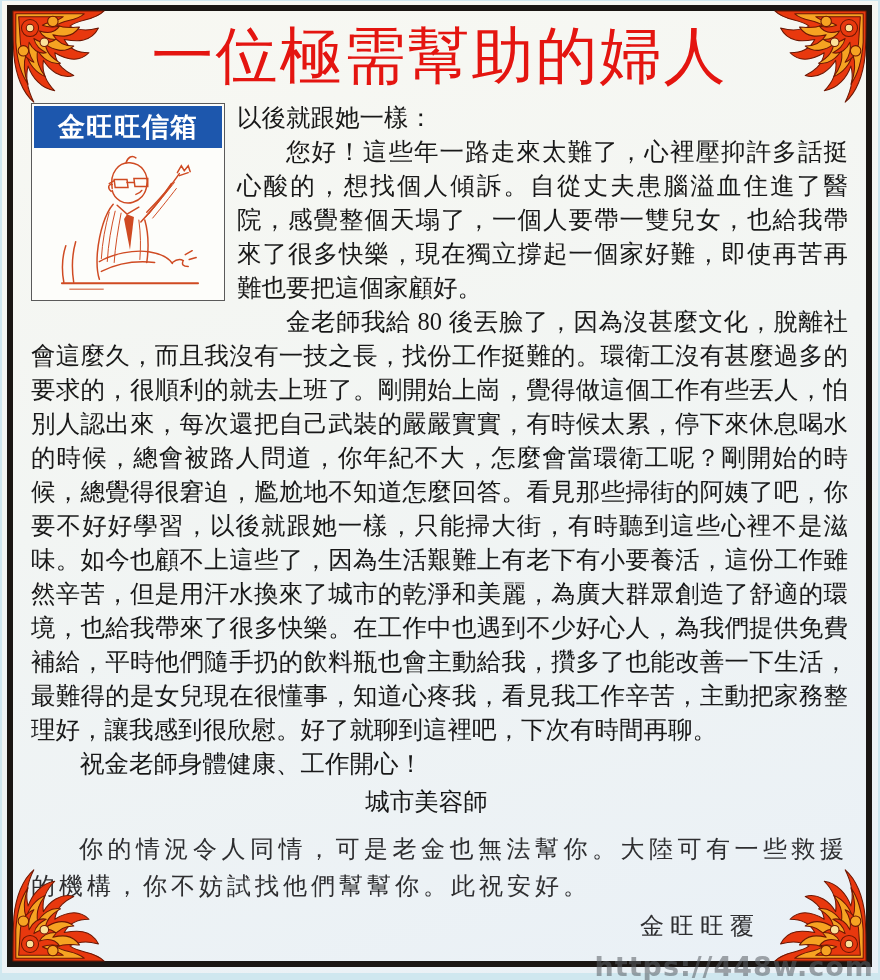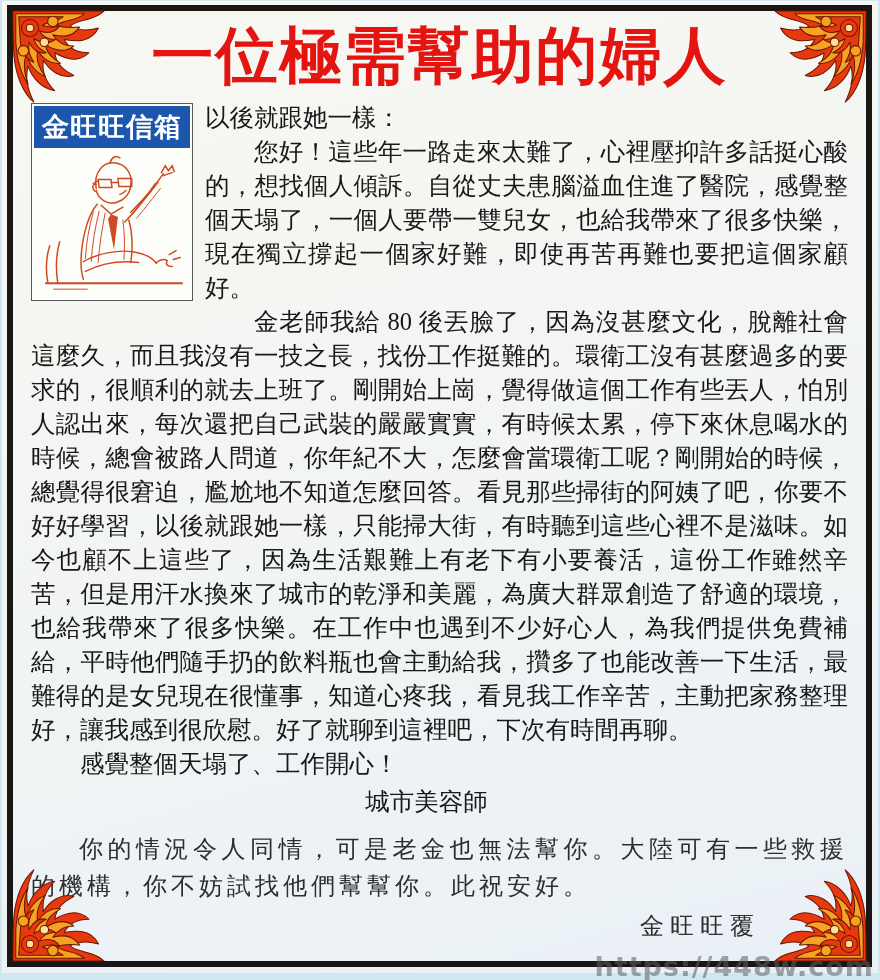--- a/index.html
+++ b/index.html
@@ -22,26 +22,26 @@
   }
   
   .corner{position:absolute;width:95px;height:95px;z-index:3;}
   .corner.tl{top:9px;left:10px;}
   .corner.tr{top:9px;right:11px;transform:scaleX(-1);}
   .corner.bl{bottom:11px;left:10px;transform:scaleY(-1);}
   .corner.br{bottom:11px;right:11px;transform:scale(-1,-1);}
   
   .title{
     margin:2px 0 4px 0;text-align:center;
-    font-size:62px;line-height:1.3;font-weight:bold;
+    font-size:62px;line-height:1.3;font-weight:normal;
     color:#e41510;letter-spacing:2px;
   }
   
   .mailbox{
-    float:left;width:162px;height:198px;margin:2px 12px 6px 0;
+    float:left;width:194px;height:198px;margin:2px 12px 6px 0;
     border:1px solid #5a5a5a;background:#fdfdfa;box-sizing:border-box;
   }
   .mailbox-header{
     margin:2px;background:#1d57ad;color:#ffffff;
     font-family:"Liberation Sans","DejaVu Sans",sans-serif;
     font-weight:bold;font-size:27px;line-height:42px;height:42px;
     text-align:center;letter-spacing:1px;
   }
   .mailbox-art{display:block;margin:0 auto;}
   
@@ -158,21 +158,21 @@
           <path d="M16,96 C12,108 12,122 14,133 M26,92 C22,106 22,120 24,133"></path>
 
           <path d="M12,134 H150" stroke-width="1.8"></path>
           <path d="M20,140 h34" stroke-width="1"></path>
         </svg>
       </div>
 
       <p>以後就跟她一樣：</p>
       <p class="indent">您好！這些年一路走來太難了，心裡壓抑許多話挺心酸的，想找個人傾訴。自從丈夫患腦溢血住進了醫院，感覺整個天塌了，一個人要帶一雙兒女，也給我帶來了很多快樂，現在獨立撐起一個家好難，即使再苦再難也要把這個家顧好。</p>
       <p class="indent">金老師我給 80 後丟臉了，因為沒甚麼文化，脫離社會這麼久，而且我沒有一技之長，找份工作挺難的。環衛工沒有甚麼過多的要求的，很順利的就去上班了。剛開始上崗，覺得做這個工作有些丟人，怕別人認出來，每次還把自己武裝的嚴嚴實實，有時候太累，停下來休息喝水的時候，總會被路人問道，你年紀不大，怎麼會當環衛工呢？剛開始的時候，總覺得很窘迫，尷尬地不知道怎麼回答。看見那些掃街的阿姨了吧，你要不好好學習，以後就跟她一樣，只能掃大街，有時聽到這些心裡不是滋味。如今也顧不上這些了，因為生活艱難上有老下有小要養活，這份工作雖然辛苦，但是用汗水換來了城市的乾淨和美麗，為廣大群眾創造了舒適的環境，也給我帶來了很多快樂。在工作中也遇到不少好心人，為我們提供免費補給，平時他們隨手扔的飲料瓶也會主動給我，攢多了也能改善一下生活，最難得的是女兒現在很懂事，知道心疼我，看見我工作辛苦，主動把家務整理好，讓我感到很欣慰。好了就聊到這裡吧，下次有時間再聊。</p>
-      <p class="indent">感覺整個天塌了、工作開心！</p>
+      <p class="indent">祝金老師身體健康、工作開心！</p>
       <p class="sig-right">城市美容師</p>
     </div>
 
     <div class="reply">
       <p class="indent">你的情況令人同情，可是老金也無法幫你。大陸可有一些救援的機構，你不妨試找他們幫幫你。此祝安好。</p>
       <p class="sig">金旺旺覆</p>
     </div>
   </div>
 
 </div>

